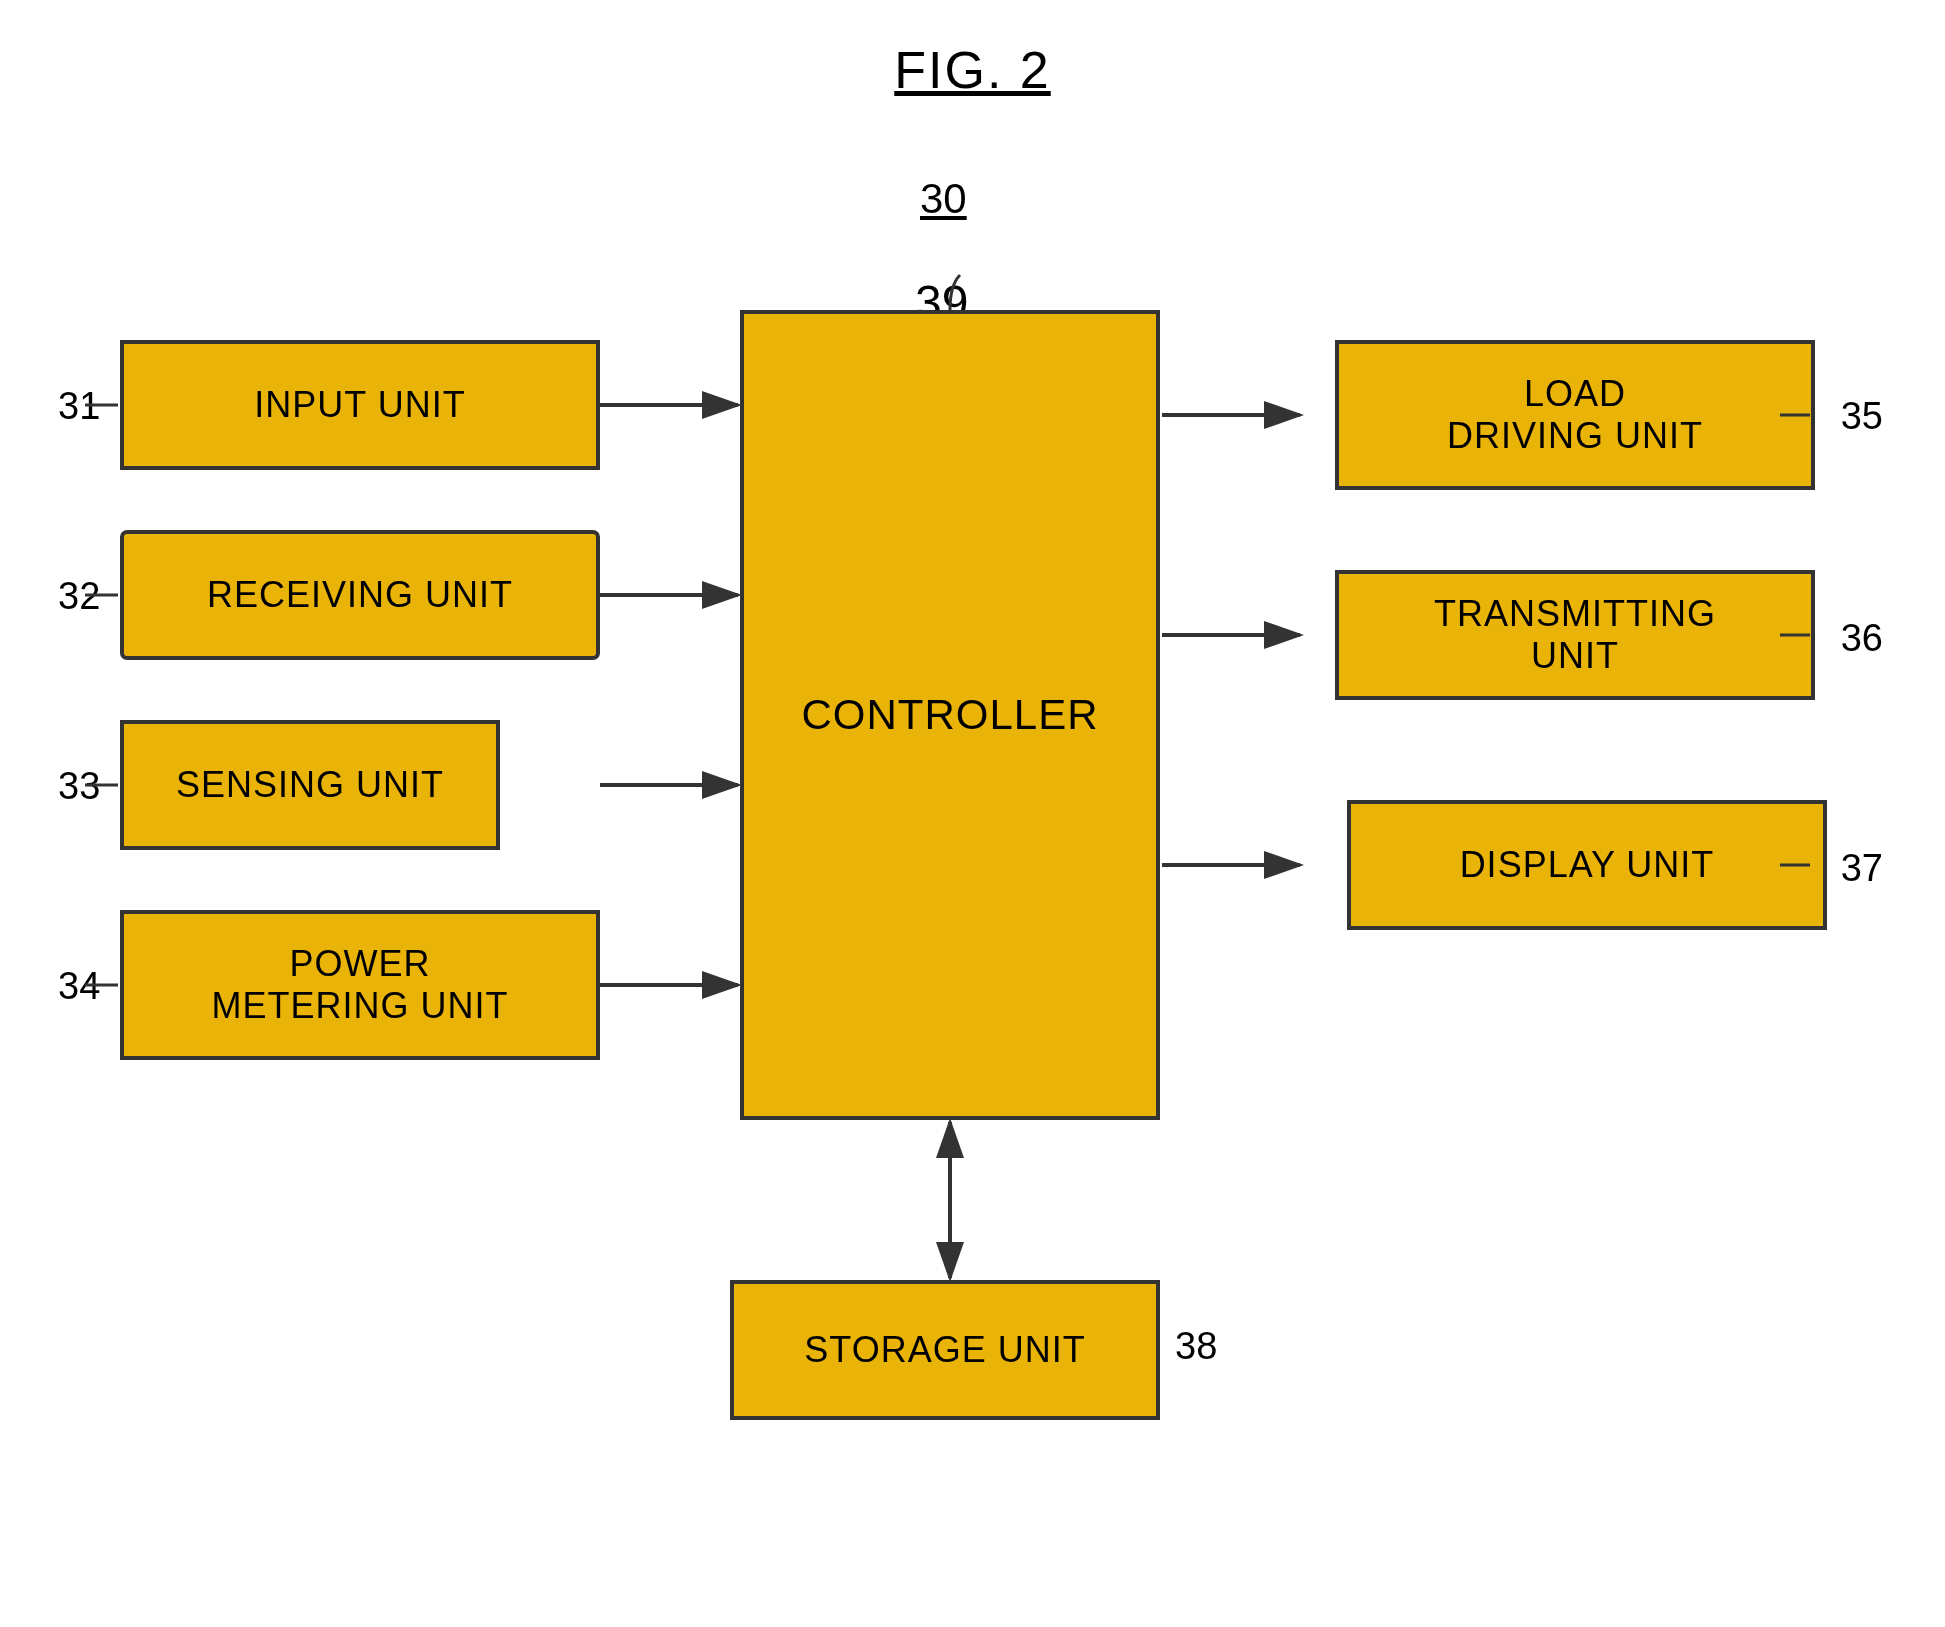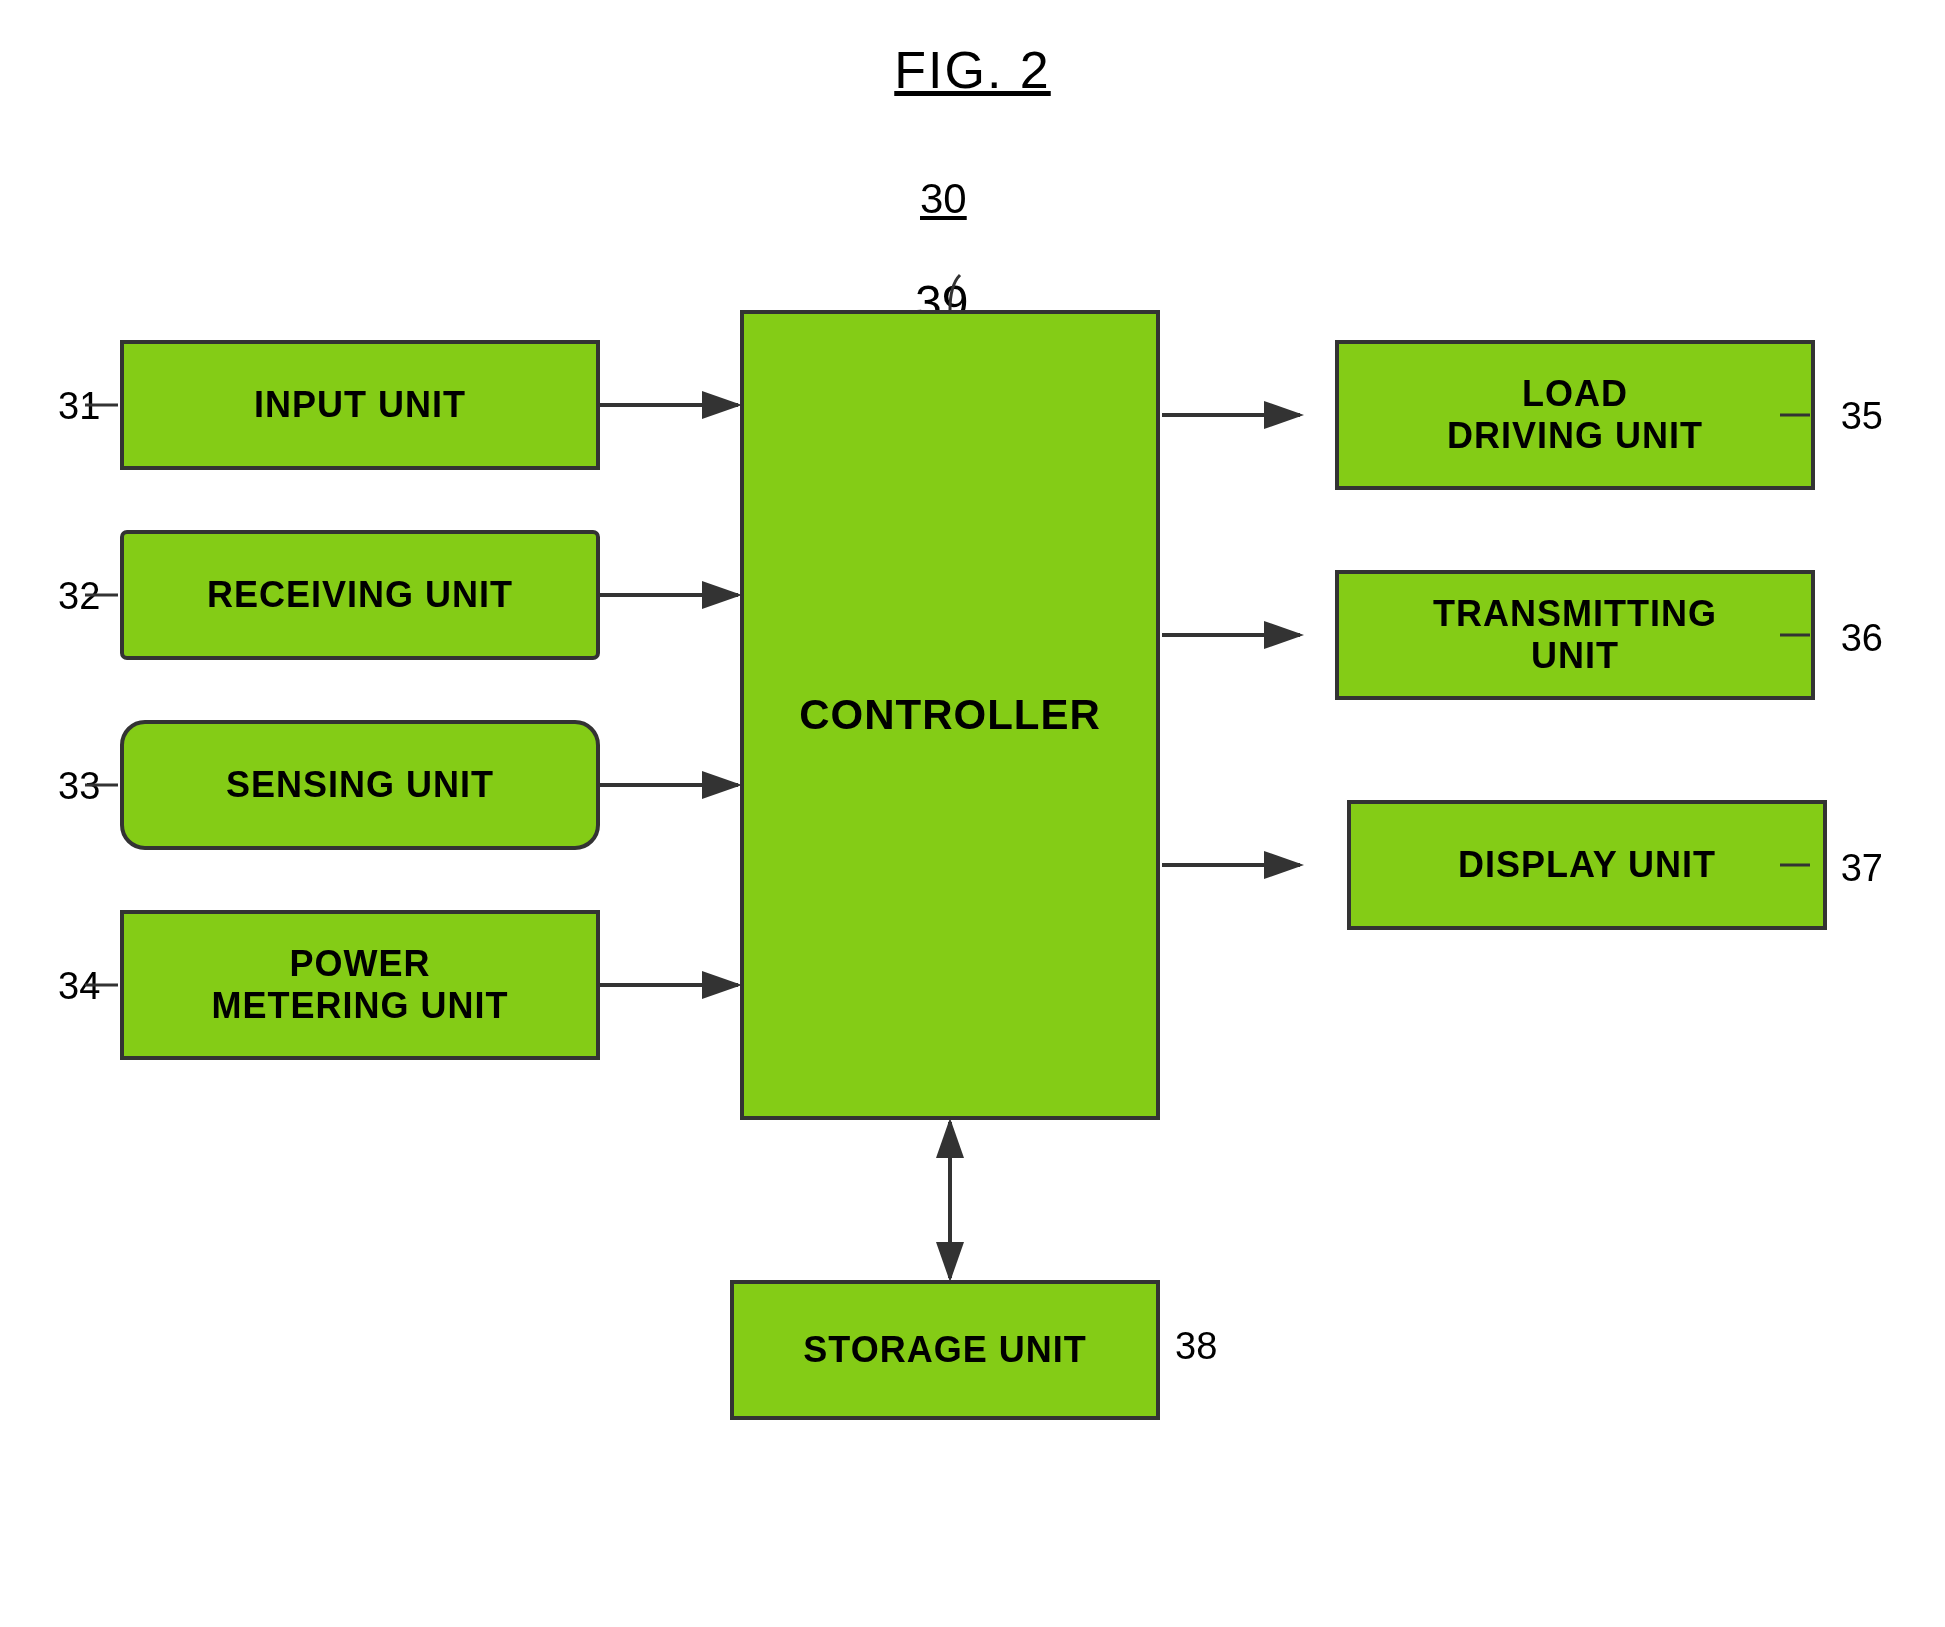--- a/index.html
+++ b/index.html
@@ -41,27 +41,27 @@
       position: absolute;
       top: 275px;
       left: 915px;
       font-size: 48px;
     }
 
     
     .box {
       position: absolute;
       border: 4px solid #333;
-      background: #84cc16;
+      background: #eab308;
       display: flex;
       align-items: center;
       justify-content: center;
       text-align: center;
       font-size: 36px;
-      font-weight: bold;
+      font-weight: normal;
       letter-spacing: 1px;
     }
 
     
     .box-input {
       top: 340px;
       left: 120px;
       width: 480px;
       height: 130px;
     }
@@ -70,23 +70,22 @@
       top: 530px;
       left: 120px;
       width: 480px;
       height: 130px;
       border-radius: 7px;
     }
 
     .box-sensing {
       top: 720px;
       left: 120px;
-      width: 480px;
-      height: 130px;
-      border-radius: 25px;
+      width: 380px;
+      height: 130px;
     }
 
     .box-power {
       top: 910px;
       left: 120px;
       width: 480px;
       height: 150px;
     }
 
     

